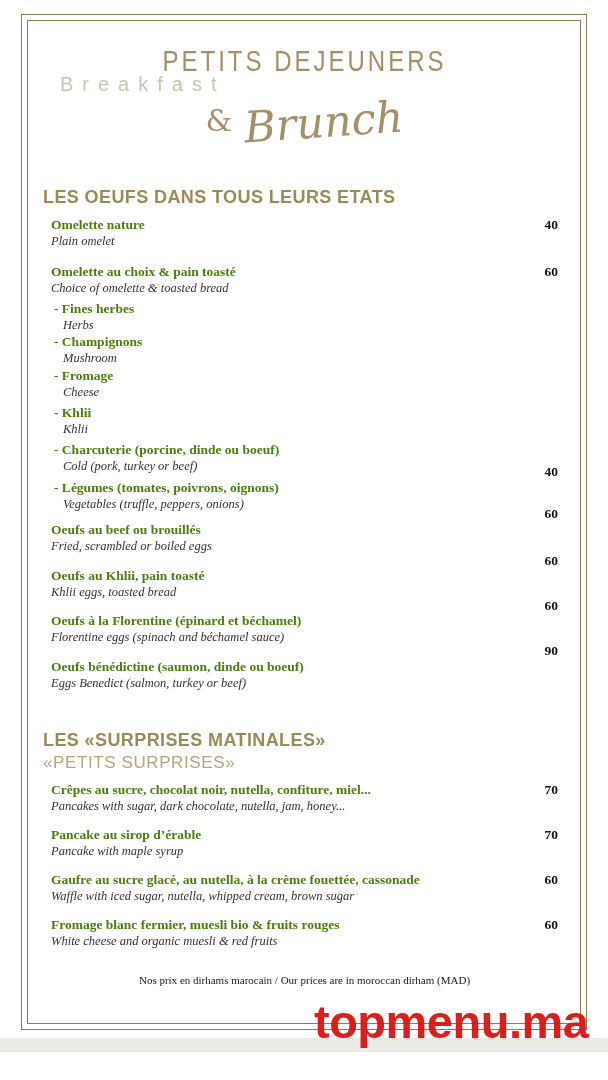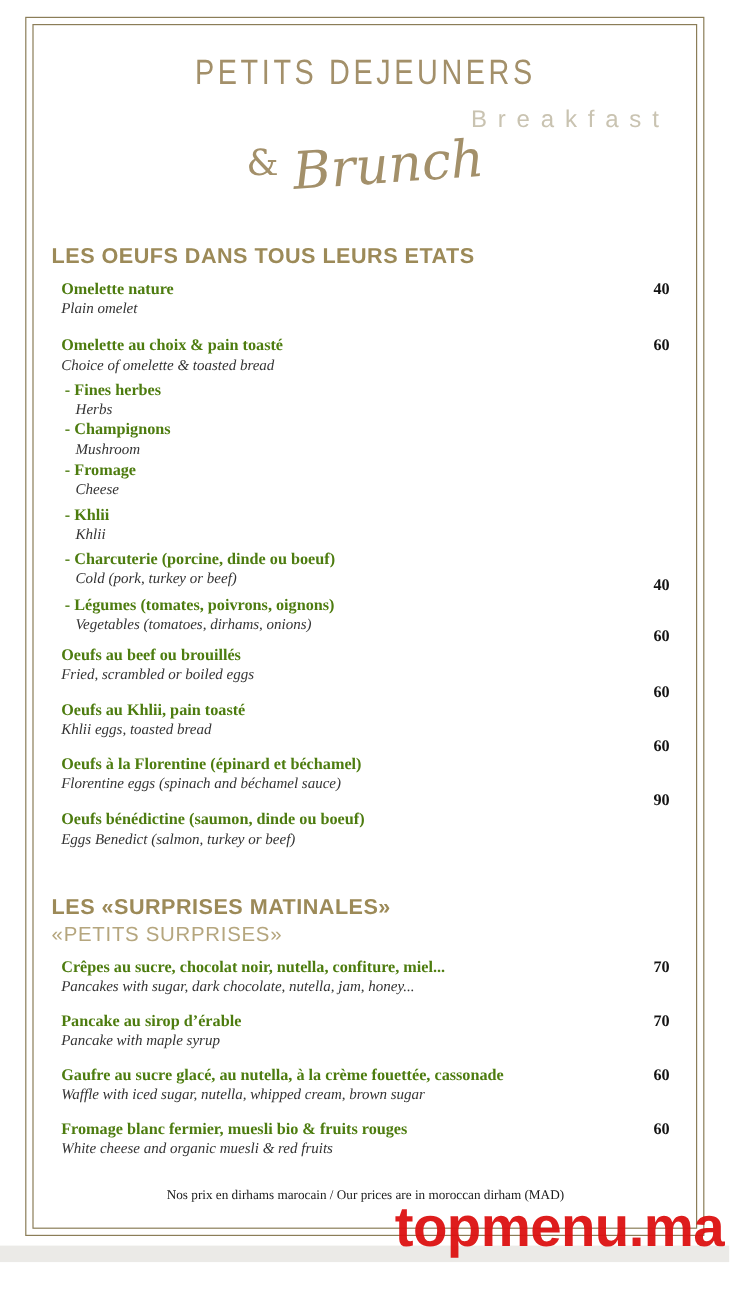--- a/index.html
+++ b/index.html
@@ -19,21 +19,21 @@
   .content { position:absolute; left:0; top:0; right:0; bottom:0; padding:0 22px 0 23px; }
 
   
   .hdr-title {
     margin-top:22px; text-align:center;
     font-family:"Liberation Sans", sans-serif; font-weight:400;
     font-size:24px; line-height:30px; letter-spacing:3px; color:#a3906a;
     transform:scaleY(1.22); transform-origin:center top;
   }
   .hdr-sub {
-    margin-top:16px; text-align:right;
+    margin-top:0px; text-align:left;
     font-family:"Liberation Sans", sans-serif; font-weight:400;
     font-size:20px; line-height:22px; letter-spacing:9px; padding-left:9px; color:#c9c3b1;
   }
   .hdr-brunch { margin-top:3px; height:52px; display:flex; justify-content:center; align-items:flex-start; color:#a3906a; }
   .amp { font-size:30px; line-height:30px; margin-top:8px; font-family:"DejaVu Serif", serif; }
   .script-word {
     font-family:"DejaVu Serif", serif; font-style:italic;
     font-size:43px; line-height:48px; margin-left:12px; transform:rotate(-4deg);
   }
 
@@ -53,21 +53,21 @@
   .fr { font-weight:700; font-size:13.5px; line-height:17px; color:#4d7c0f; }
   .price { font-weight:700; font-size:13.5px; line-height:17px; color:#141414; }
   .en { font-style:italic; font-size:12.5px; line-height:15px; color:#333333; margin-top:1px; }
   .sub { margin-left:3px; }
   .sub .en { margin-left:9px; }
   .price-line { text-align:right; font-weight:700; font-size:13.5px; line-height:16px; color:#141414; }
 
   .footer-note { text-align:center; font-size:11px; line-height:13px; color:#1a1a1a; }
 
   .watermark {
-    position:absolute; left:329px; top:998px; z-index:5;
+    position:absolute; left:314px; top:998px; z-index:5;
     font-family:"Liberation Sans", sans-serif; font-weight:700;
     font-size:47px; line-height:1; letter-spacing:-0.5px; color:#dd1111; opacity:0.95;
   }
   .page-edge { position:absolute; left:0; right:0; bottom:0; height:14px; background:#ebeae7; }
 </style>
 </head>
 <body>
 
 <div class="page">
   <div class="frame-outer">
@@ -121,21 +121,21 @@
           </div>
 
           <div class="item sub" style="margin-top:4px">
             <div class="fr">- Charcuterie (porcine, dinde ou boeuf)</div>
             <div class="en">Cold (pork, turkey or beef)</div>
           </div>
           <div class="price-line" style="margin-top:-10px">40</div>
 
           <div class="item sub" style="margin-top:-1px">
             <div class="fr">- Légumes (tomates, poivrons, oignons)</div>
-            <div class="en">Vegetables (tomatoes, dirhams, onions)</div>
+            <div class="en">Vegetables (truffle, peppers, onions)</div>
           </div>
           <div class="price-line" style="margin-top:-6px">60</div>
 
           <div class="item" style="margin-top:-1px">
             <div class="fr">Oeufs au beef ou brouillés</div>
             <div class="en">Fried, scrambled or boiled eggs</div>
           </div>
           <div class="price-line" style="margin-top:-1px">60</div>
 
           <div class="item" style="margin-top:-2px">

